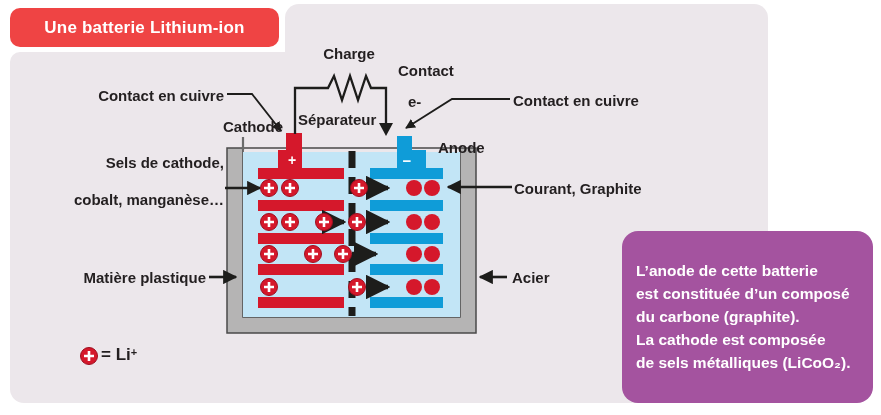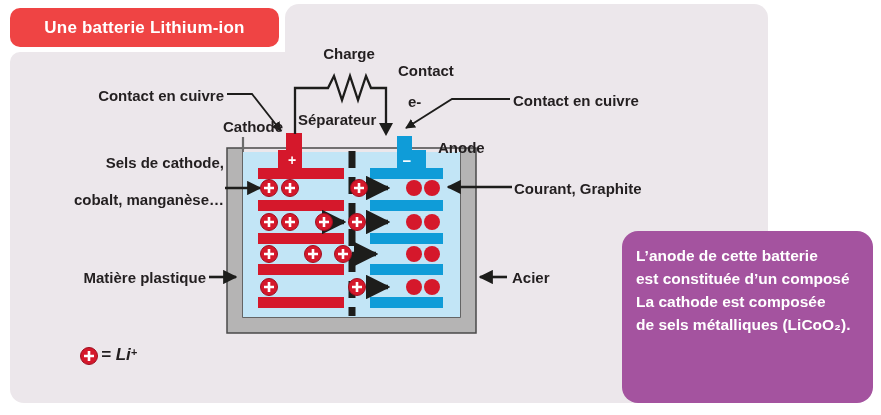--- a/index.html
+++ b/index.html
@@ -26,25 +26,25 @@
   svg.diagram{position:absolute;left:0;top:0;pointer-events:none;}
   .lbl{
     position:absolute;font-size:15px;font-weight:bold;line-height:19px;
     white-space:nowrap;color:#231f20;
   }
   .lbl.right{text-align:right;}
   .lbl.center{text-align:center;}
   .infobox{
     position:absolute;left:622px;top:231px;width:251px;height:172px;
     background:#a4539f;border-radius:16px;box-sizing:border-box;
-    padding:13px 10px 0 14px;
+    padding:28px 10px 0 14px;
     color:#ffffff;font-size:15.5px;font-weight:bold;line-height:23px;
   }
   .legend{
-    position:absolute;left:101px;top:345px;font-size:17px;font-weight:bold;font-style:italic;
+    position:absolute;left:101px;top:345px;font-size:17px;font-weight:bold;
   }
   .legend sup{font-size:11px;vertical-align:4px;}
 </style>
 </head>
 <body>
 
 <div class="panel-b"></div>
 <div class="panel-a"></div>
 
 <svg class="diagram" width="881" height="415" viewBox="0 0 881 415">
@@ -174,15 +174,16 @@
 <div class="lbl right" style="left:24px;top:268px;width:182px;">Matière plastique</div>
 <div class="lbl" style="left:512px;top:268px;">Acier</div>
 
 <div class="legend">
   <span>= Li</span><sup>+</sup>
 </div>
 
 <div class="infobox">
   <div>L’anode de cette batterie</div>
   <div>est constituée d’un composé</div>
+  <div>du carbone (graphite).</div>
   <div>La cathode est composée</div>
   <div>de sels métalliques (LiCoO₂).</div>
 </div>
 
 </body></html>

